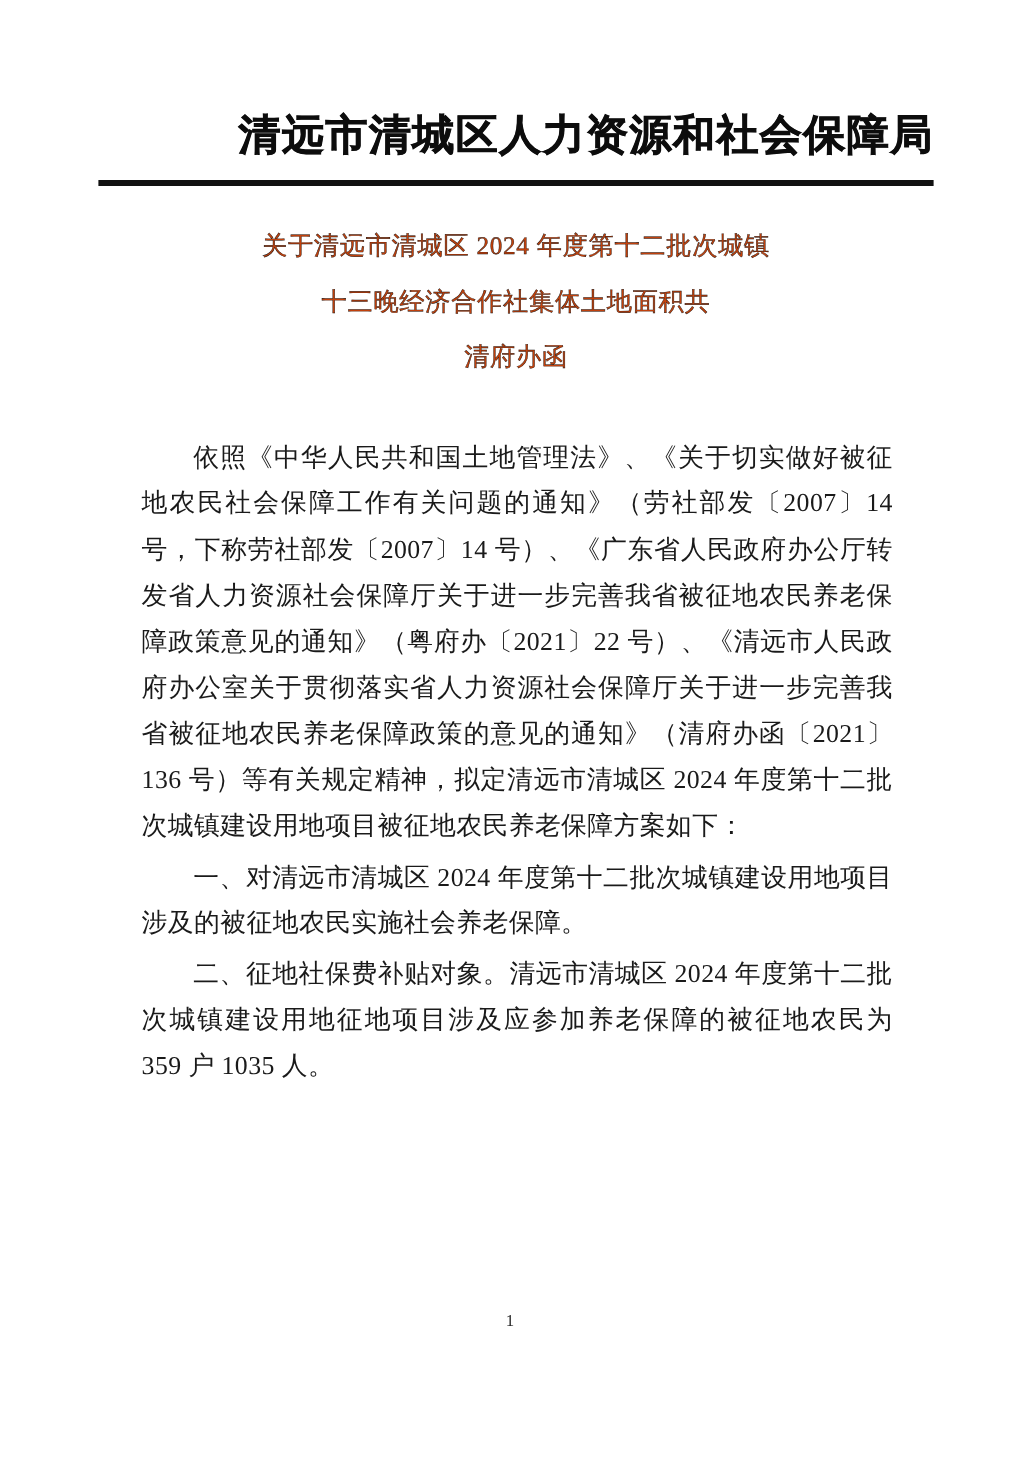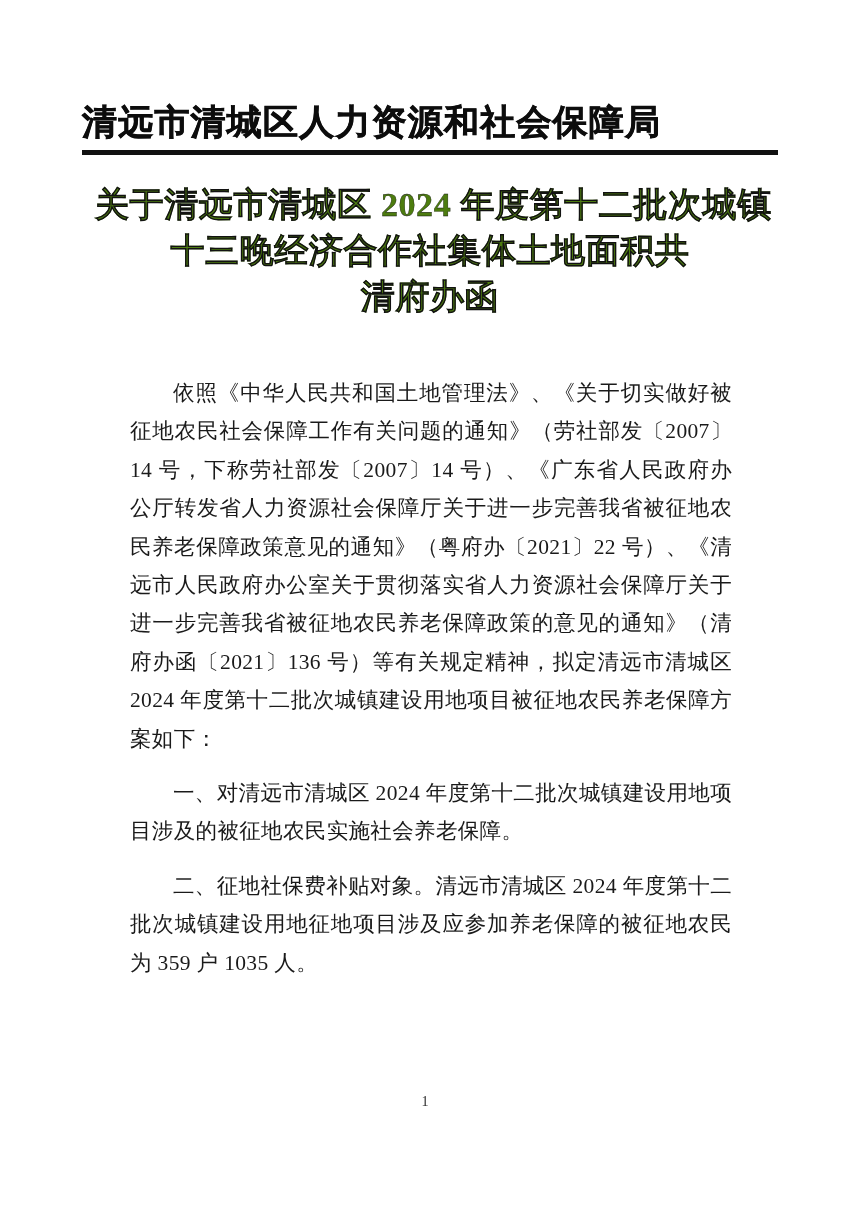--- a/index.html
+++ b/index.html
@@ -14,23 +14,23 @@
     background: #ffffff;
     overflow: hidden;
     font-family: "Liberation Serif", "DejaVu Serif", serif;
     color: #161616;
   }
 
   
   .masthead {
     position: absolute;
     left: 82px;
-    top: 102px;
+    top: 92px;
     width: 696px;
-    text-align: left;
+    text-align: right;
   }
   .masthead-title {
     font-family: "Liberation Serif", "DejaVu Serif", serif;
     font-weight: 700;
     font-size: 35px;
     letter-spacing: 1.2px;
     line-height: 1.18;
     color: #0d0d0d;
     white-space: nowrap;
     -webkit-text-stroke: 0.6px #0d0d0d;
@@ -47,46 +47,46 @@
   
   .doc-title {
     position: absolute;
     left: 95px;
     top: 182px;
     width: 670px;
     text-align: center;
   }
   .doc-title-line {
     font-family: "Liberation Serif", "DejaVu Serif", serif;
-    font-weight: 700;
-    font-size: 34px;
+    font-weight: 400;
+    font-size: 21px;
     line-height: 46px;
     letter-spacing: 0.6px;
-    color: #4d7c0f;
+    color: #c2410c;
     white-space: nowrap;
     -webkit-text-stroke: 0.35px #121212;
   }
 
   
   .body-text {
     position: absolute;
     left: 114px;
     top: 358px;
     width: 634px;
   }
   .para {
     font-family: "Liberation Serif", "DejaVu Serif", serif;
     font-size: 21.5px;
     line-height: 38.4px;
     letter-spacing: 0.35px;
     color: #1a1a1a;
     text-align: justify;
     text-justify: inter-character;
     text-indent: 2em;
-    margin: 16px;
+    margin: 4px;
   }
   .para + .para {
     margin-top: 0;
   }
 
   
   .page-number {
     position: absolute;
     left: 0;
     top: 1094px;

